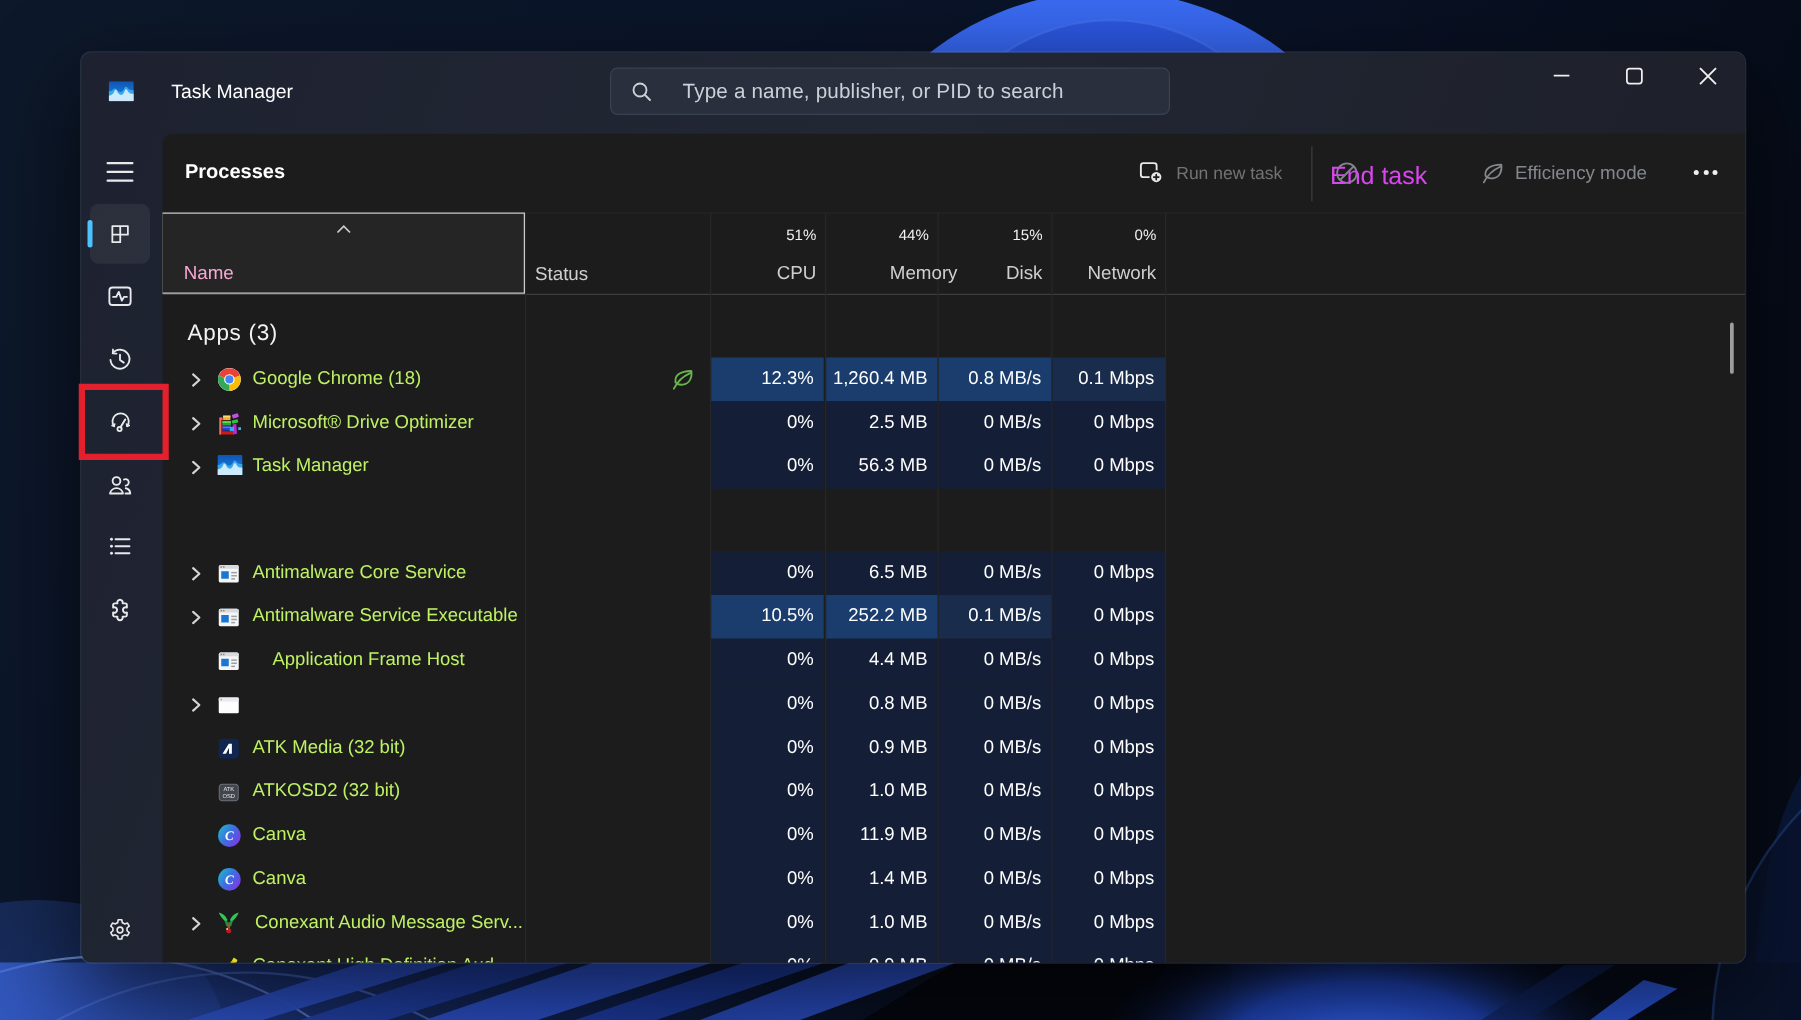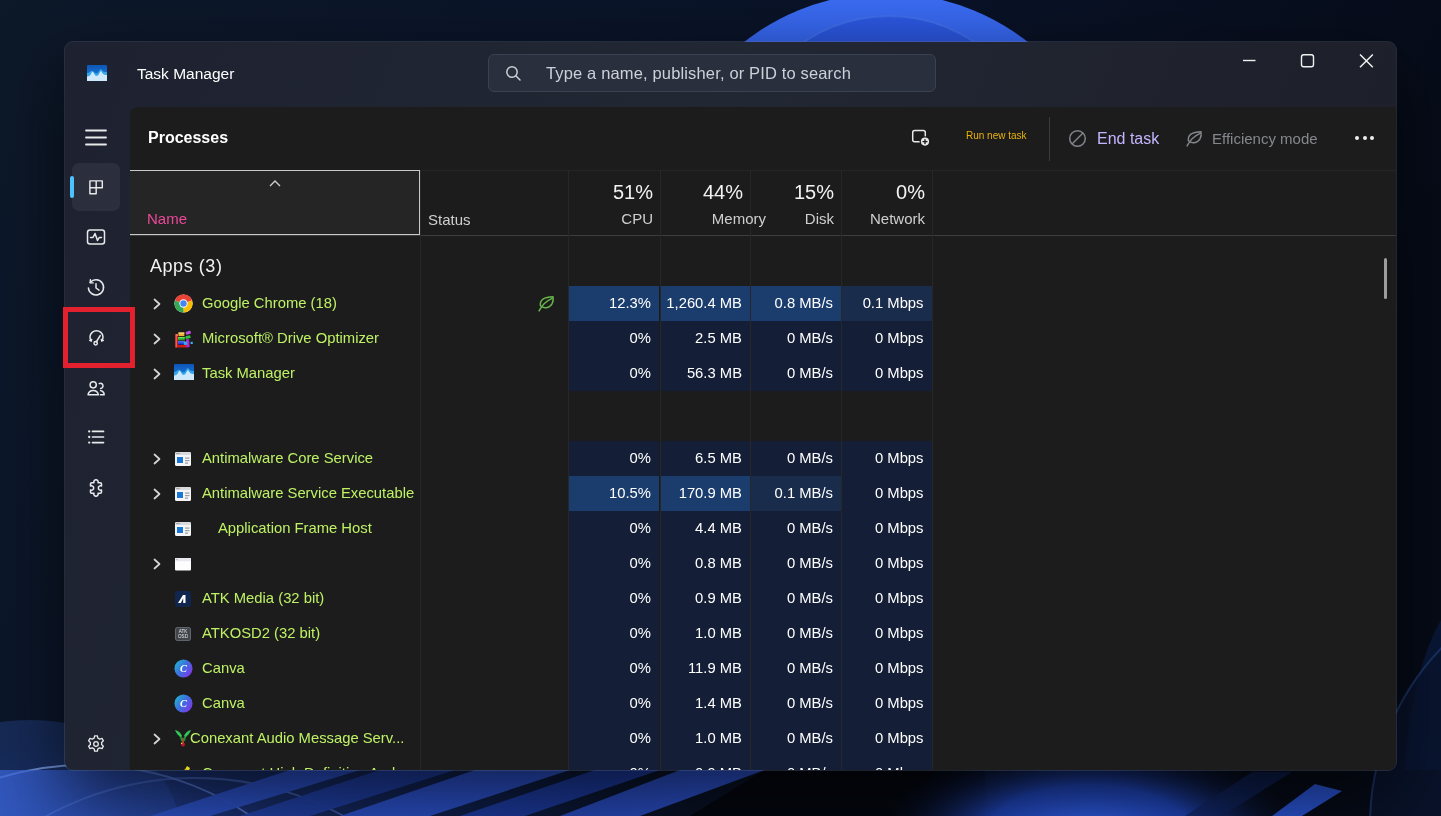--- a/index.html
+++ b/index.html
@@ -3,21 +3,21 @@
 <style>
 html,body{margin:0;padding:0;width:1441px;height:816px;overflow:hidden;background:#0a1322;
 font-family:"Liberation Sans",sans-serif;-webkit-font-smoothing:antialiased}
 #win{position:absolute;left:65px;top:42px;width:1331px;height:728px;border-radius:8px;
 background:linear-gradient(112deg,#1e2230 0%,#222734 42%,#1e212b 78%,#1c1f28 100%);
 box-shadow:0 25px 70px rgba(0,0,0,0.6);outline:1px solid rgba(120,130,150,0.25)}
 #content{position:absolute;left:65px;top:65px;right:0;bottom:0;background:#1c1c1c;
 border-top-left-radius:8px;border-bottom-right-radius:8px;overflow:hidden}
 .nm{position:absolute;height:35px;line-height:35px;font-size:14.8px;color:#bef264;white-space:nowrap}
 .cv{position:absolute;height:35px;line-height:35px;font-size:14.8px;color:#fff;text-align:right;white-space:nowrap}
-.hp{position:absolute;top:74px;width:140px;text-align:right;font-size:20px;color:#f2f2f2}
+.hp{position:absolute;top:74px;width:140px;text-align:right;font-size:12px;color:#f2f2f2}
 .hl{position:absolute;top:103px;width:140px;text-align:right;font-size:15px;color:#cfcfcf}
 .dot{position:absolute;left:0;top:0;width:4px;height:4px;border-radius:50%;background:#eee}
 #redbox{position:absolute;left:63px;top:307px;width:72px;height:61px;box-sizing:border-box;
 border:5px solid #e2202e;z-index:10}
 </style></head>
 <body>
 <svg style="position:absolute;left:0;top:0" width="1441" height="816" viewBox="0 0 1441 816">
 <defs>
 <linearGradient id="sky" x1="0" y1="0" x2="1" y2="0.3">
  <stop offset="0" stop-color="#0d1829"></stop>
@@ -147,27 +147,27 @@
     </svg>
 <div id="content">
 
 <div style="position:absolute;left:18px;top:22px;font-size:16px;font-weight:bold;color:#fff">Processes</div>
 <svg style="position:absolute;left:780px;top:20px" width="21" height="21" viewBox="0 0 21 21" fill="none" stroke="#e8e8e8" stroke-width="1.5" stroke-linejoin="round">
  <rect x="2.7" y="3.5" width="12.6" height="11.2" rx="2"></rect>
  <circle cx="15" cy="14.6" r="5.4" fill="#1c1c1c" stroke="none"></circle>
  <circle cx="15" cy="14.6" r="4.1" fill="#e8e8e8" stroke="none"></circle>
  <path d="M13 14.6 h4 M15 12.6 v4" stroke="#1c1c1c" stroke-width="1.4" stroke-linecap="round"></path>
 </svg>
-<div style="position:absolute;left:836px;top:23px;font-size:10px;color:#eab308">Run new task</div>
+<div style="position:absolute;left:811px;top:23px;font-size:14px;color:#737373">Run new task</div>
 <div style="position:absolute;left:919px;top:10px;width:1px;height:44px;background:#3b3b3b"></div>
 <svg style="position:absolute;left:938px;top:22px" width="19" height="19" viewBox="0 0 19 19" fill="none" stroke="#808489" stroke-width="1.5">
         <circle cx="9.5" cy="9.5" r="7.8"></circle>
         <path d="M4 15 L15 4"></path>
       </svg>
-<div style="position:absolute;left:967px;top:23px;font-size:16px;color:#c4b5fd">End task</div>
+<div style="position:absolute;left:934px;top:23px;font-size:20px;color:#d946ef">End task</div>
 <svg style="position:absolute;left:1054px;top:21px" width="21" height="21" viewBox="0 0 24 24" fill="none" stroke="#84888d" stroke-width="1.6" stroke-linecap="round" stroke-linejoin="round">
         <path d="M5 14.5 C4.2 8 9 4.6 19.5 4.3 C20.4 10.2 18 16 11.8 16.8 C9 17.1 6.2 16.2 5 14.5 Z"></path>
         <path d="M3.5 20.5 C7 13.5 12 9 18.5 6.2"></path>
       </svg>
 <div style="position:absolute;left:1082px;top:23px;font-size:15px;color:#84888d">Efficiency mode</div>
 <div style="position:absolute;left:1225px;top:29px;width:19px;height:4px">
  <span class="dot"></span>
         <span class="dot" style="left:7.6px"></span>
         <span class="dot" style="left:15.2px"></span>
 </div>
@@ -177,21 +177,21 @@
 <div style="position:absolute;left:290px;top:63px;bottom:0;width:1px;background:#272727"></div>
       <div style="position:absolute;left:438px;top:63px;bottom:0;width:1px;background:#272727"></div>
       <div style="position:absolute;left:529.5px;top:63px;bottom:0;width:1px;background:#272727"></div>
       <div style="position:absolute;left:620px;top:63px;bottom:0;width:1px;background:#272727"></div>
       <div style="position:absolute;left:711px;top:63px;bottom:0;width:1px;background:#272727"></div>
       <div style="position:absolute;left:802px;top:63px;bottom:0;width:1px;background:#272727"></div>
 <div style="position:absolute;left:-1px;top:63px;width:291px;height:65px;background:#252525;border:1px solid #c9c9c9;box-sizing:border-box"></div>
 <svg style="position:absolute;left:139px;top:73px" width="12" height="7" viewBox="0 0 12 7" fill="none" stroke="#cfcfcf" stroke-width="1.4">
         <path d="M1 6 L6 1 L11 6"></path>
       </svg>
-<div style="position:absolute;left:17px;top:103px;font-size:15px;color:#ec4899">Name</div>
+<div style="position:absolute;left:17px;top:103px;font-size:15px;color:#f9a8d4">Name</div>
 <div style="position:absolute;left:298px;top:104px;font-size:15px;color:#cfcfcf">Status</div>
 <div class="hp" style="left:383px">51%</div>
       <div class="hl" style="left:383px">CPU</div>
 <div class="hp" style="left:473px">44%</div>
       <div class="hl" style="left:496px">Memory</div>
 <div class="hp" style="left:564px">15%</div>
       <div class="hl" style="left:564px">Disk</div>
 <div class="hp" style="left:655px">0%</div>
       <div class="hl" style="left:655px">Network</div>
 
@@ -302,21 +302,21 @@
         <circle cx="5" cy="3.5" r="0.7" fill="#888"></circle>
 <rect x="3" y="7" width="6" height="6" fill="#1976d2"></rect>
 <rect x="11" y="7.5" width="4.5" height="1.2" fill="#9aa0a6"></rect>
 <rect x="11" y="10" width="4.5" height="1.2" fill="#9aa0a6"></rect>
 <rect x="11" y="12.5" width="3" height="1.2" fill="#9aa0a6"></rect>
       </svg>
       <div class="nm" style="left:72px;top:369px">Antimalware Service Executable</div>
       <div style="position:absolute;left:439px;top:369px;width:90px;height:35px;background:#1a3d6e"></div>
       <div class="cv" style="left:439px;top:369px;width:82px">10.5%</div>
       <div style="position:absolute;left:530.5px;top:369px;width:89.5px;height:35px;background:#1a3d6e"></div>
-      <div class="cv" style="left:530.5px;top:369px;width:81.5px">170.9 MB</div>
+      <div class="cv" style="left:530.5px;top:369px;width:81.5px">252.2 MB</div>
       <div style="position:absolute;left:621px;top:369px;width:90px;height:35px;background:#1a2c4c"></div>
       <div class="cv" style="left:621px;top:369px;width:82px">0.1 MB/s</div>
       <div style="position:absolute;left:712px;top:369px;width:89.5px;height:35px;background:#141f37"></div>
       <div class="cv" style="left:712px;top:369px;width:81.5px">0 Mbps</div>
 <svg style="position:absolute;left:44px;top:413px" width="18" height="18" viewBox="0 0 18 18">
 <rect x="1" y="2" width="16" height="14" rx="1.5" fill="#f5f5f5"></rect>
 <rect x="1" y="2" width="16" height="3" rx="1.5" fill="#d8dbde"></rect>
 <circle cx="3" cy="3.5" r="0.7" fill="#888"></circle>
         <circle cx="5" cy="3.5" r="0.7" fill="#888"></circle>
 <rect x="3" y="7" width="6" height="6" fill="#1976d2"></rect>
@@ -422,21 +422,21 @@
       </svg>
       <svg style="position:absolute;left:43px;top:621px" width="20" height="20" viewBox="0 0 20 20">
 <path d="M2 2 L8 8 L9.5 10 L9.5 13 L8 13 L7 9.5 Z" fill="#1f8f3a"></path>
 <path d="M2 2 Q7 3 9 8 L8 9 Q4 7 2 2 Z" fill="#35c45a"></path>
 <path d="M18 2 L12 8 L10.5 10 L10.5 13 L12 13 L13 9.5 Z" fill="#1f8f3a"></path>
 <path d="M18 2 Q13 3 11 8 L12 9 Q16 7 18 2 Z" fill="#35c45a"></path>
 <rect x="9" y="10" width="2" height="5" fill="#8b5a2b"></rect>
 <circle cx="10" cy="16.5" r="2" fill="#c01828"></circle>
 <circle cx="8.7" cy="15.2" r="0.8" fill="#e5e54a"></circle>
       </svg>
-      <div class="nm" style="left:60px;top:614px">Conexant Audio Message Serv...</div>
+      <div class="nm" style="left:74px;top:614px">Conexant Audio Message Serv...</div>
       <div style="position:absolute;left:439px;top:614px;width:90px;height:35px;background:#141f37"></div>
       <div class="cv" style="left:439px;top:614px;width:82px">0%</div>
       <div style="position:absolute;left:530.5px;top:614px;width:89.5px;height:35px;background:#141f37"></div>
       <div class="cv" style="left:530.5px;top:614px;width:81.5px">1.0 MB</div>
       <div style="position:absolute;left:621px;top:614px;width:90px;height:35px;background:#141f37"></div>
       <div class="cv" style="left:621px;top:614px;width:82px">0 MB/s</div>
       <div style="position:absolute;left:712px;top:614px;width:89.5px;height:35px;background:#141f37"></div>
       <div class="cv" style="left:712px;top:614px;width:81.5px">0 Mbps</div>
 <svg style="position:absolute;left:43px;top:656px" width="20" height="20" viewBox="0 0 20 20">
 <path d="M3 16 L9 10 L12 13 L6 19 Z" fill="#8f9aa6"></path>

